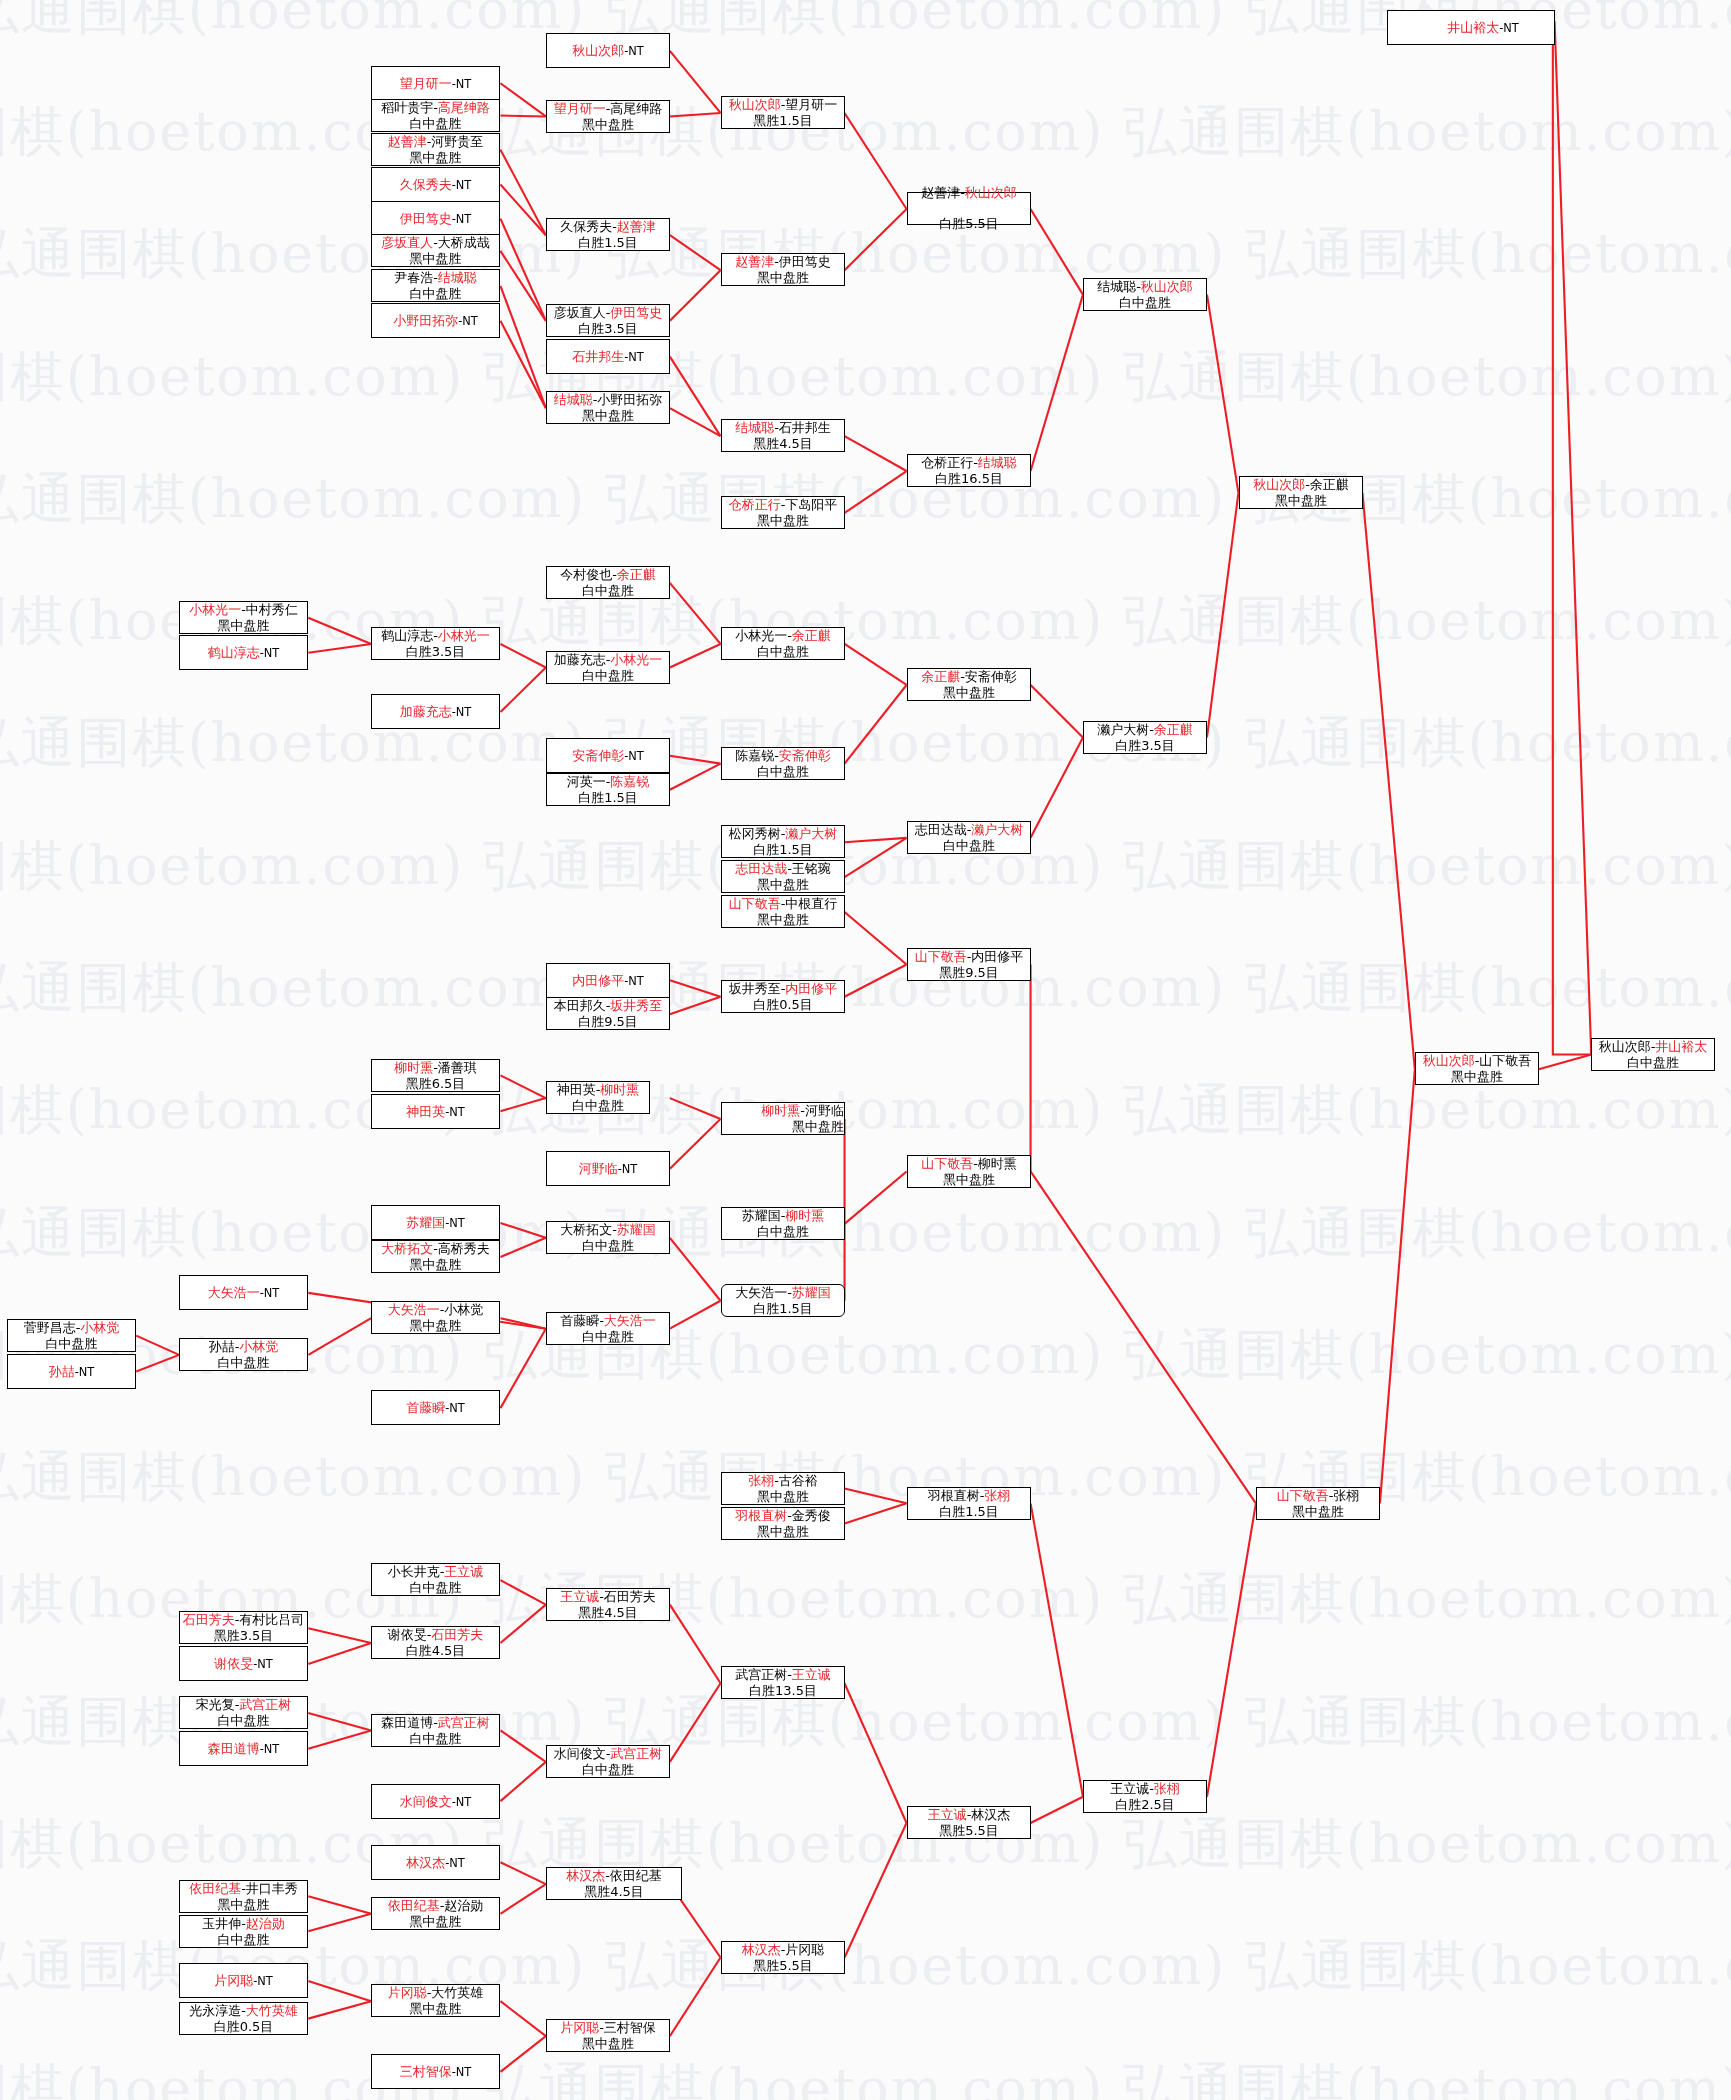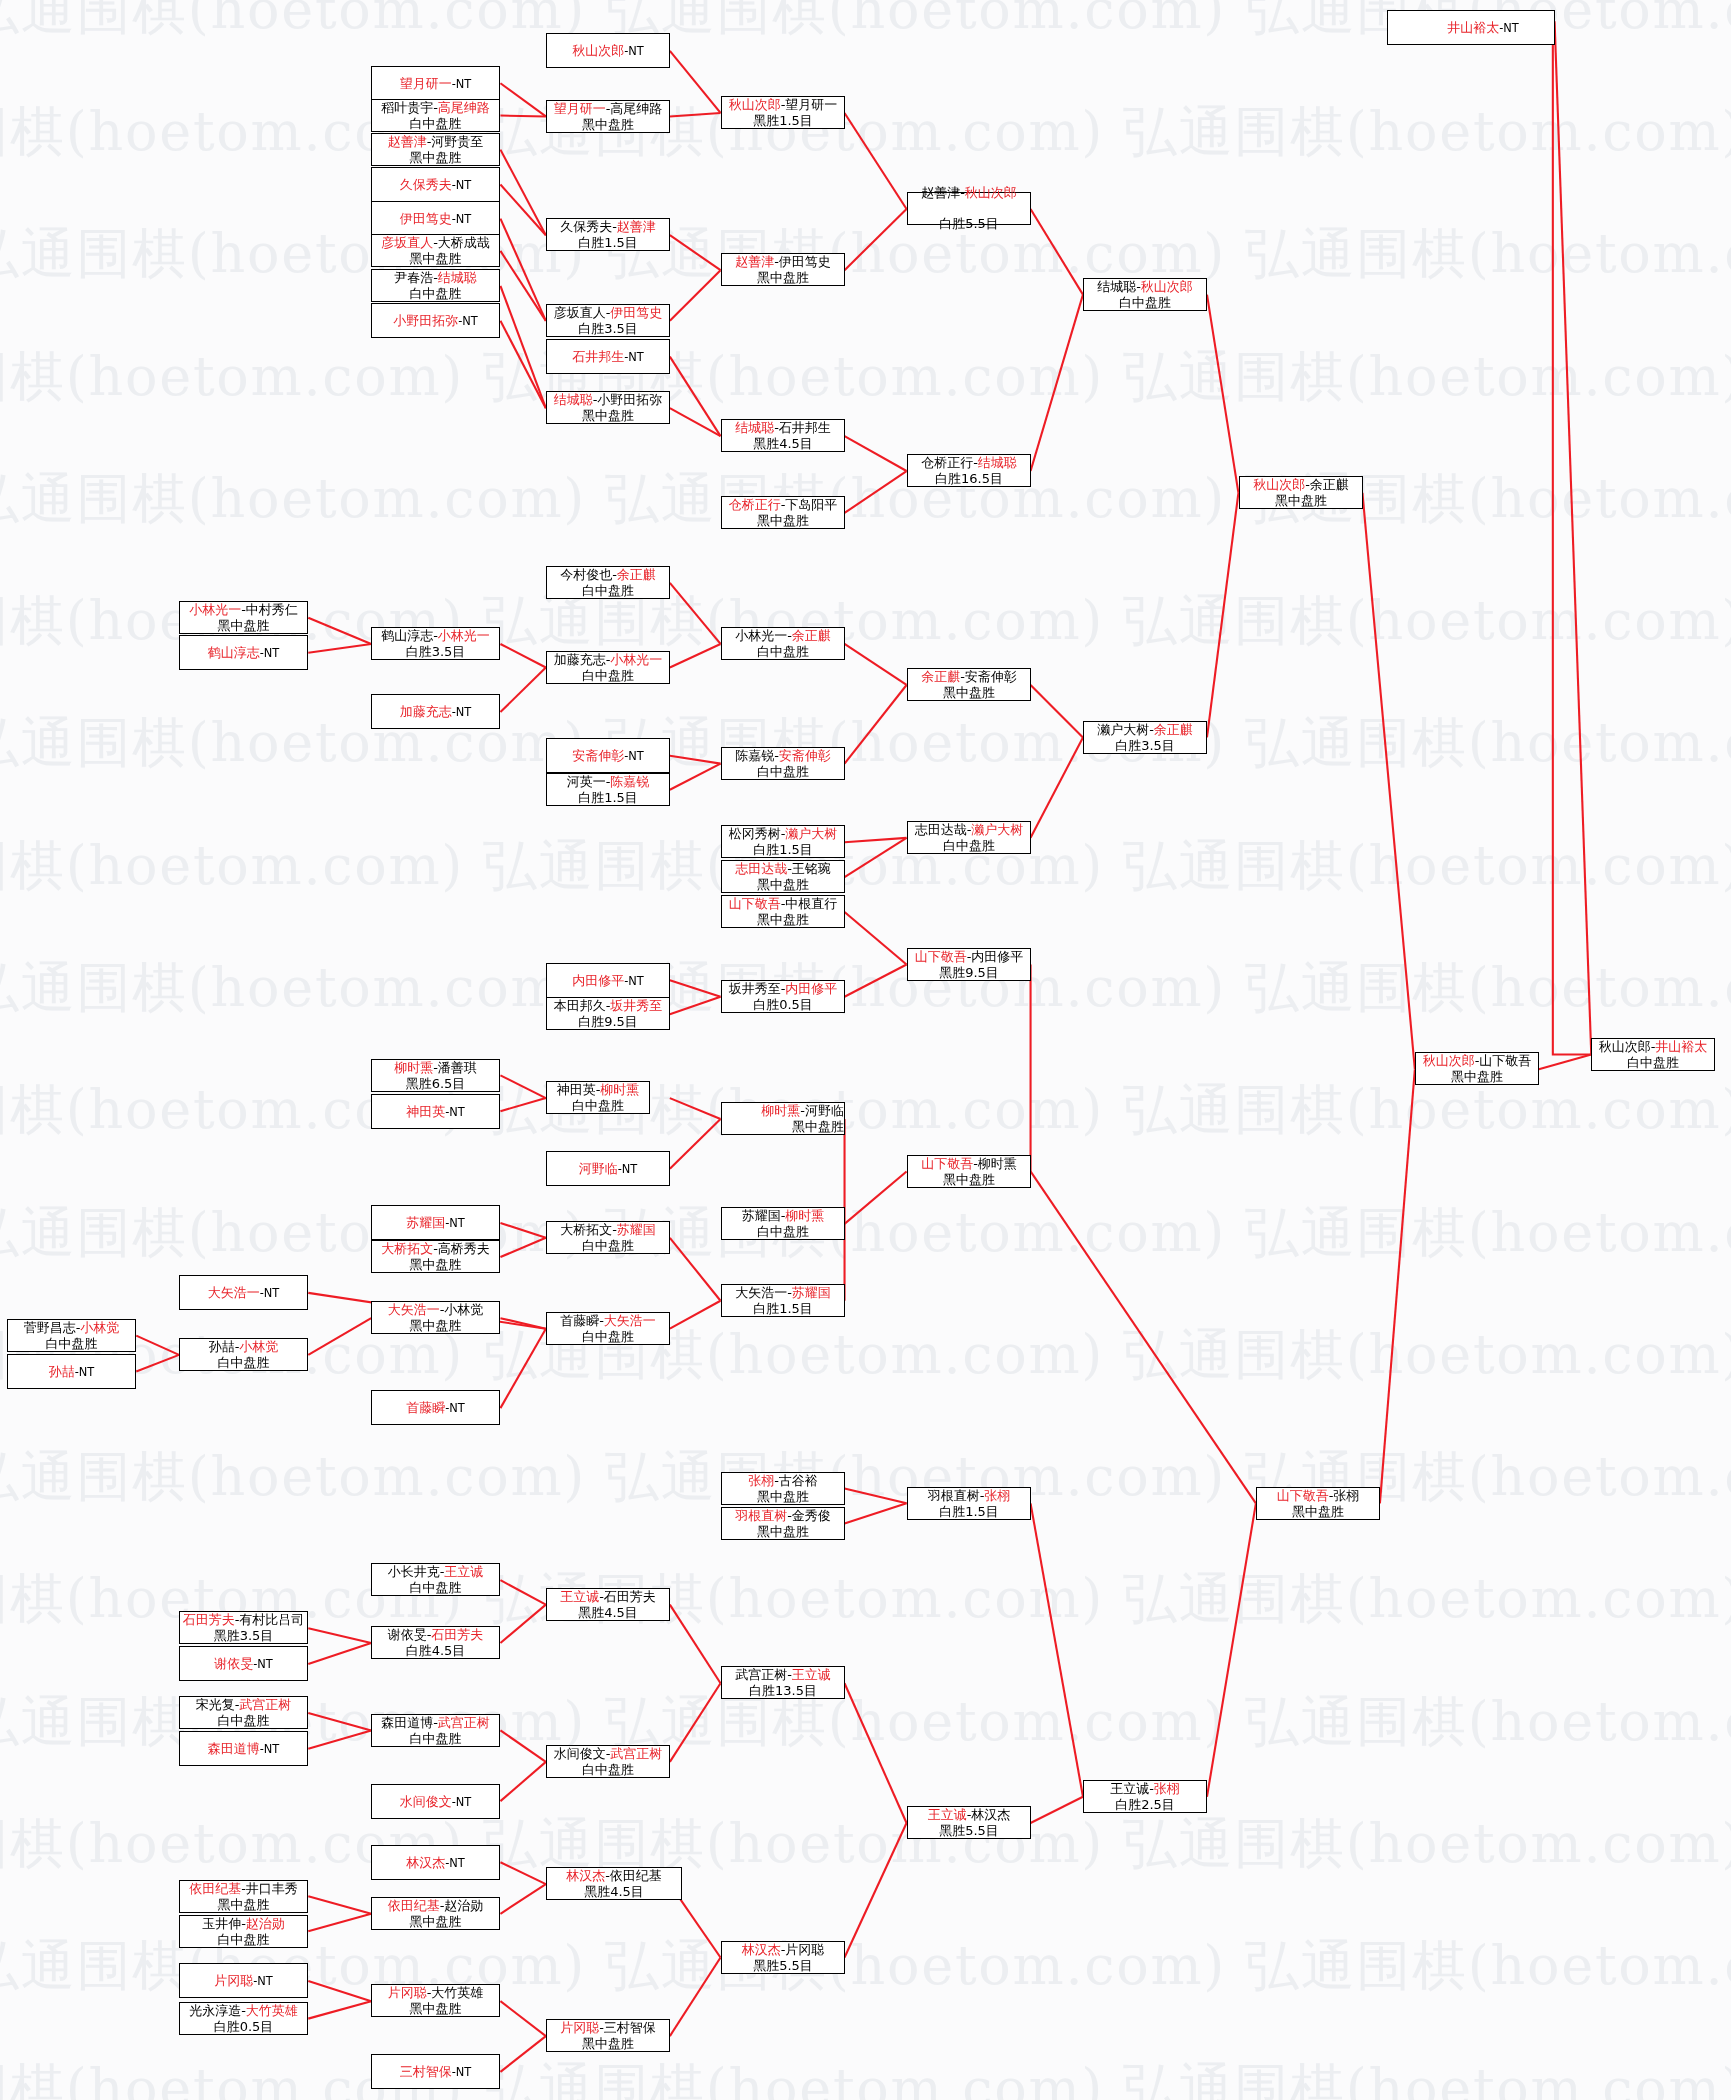--- a/index.html
+++ b/index.html
@@ -349,21 +349,21 @@
         <div class="l1"><span class="r">大矢浩一</span><span>-小林觉</span></div>
         <div class="l2">黑中盘胜</div>
       </div>
       <div class="node" id="node-n_shudo" style="left: 371px; top: 1390px; width: 129px; height: 35px;">
         <div class="l1"><span class="r">首藤瞬</span><span class="nt">-NT</span></div>
       </div>
       <div class="node" id="node-m_shudo_ohya" style="left: 546px; top: 1312px; width: 124px; height: 33px;">
         <div class="l1"><span>首藤瞬-</span><span class="r">大矢浩一</span></div>
         <div class="l2">白中盘胜</div>
       </div>
-      <div class="node" id="node-q_ohya_so" style="left: 721px; top: 1284px; width: 124px; height: 33px;">
+      <div class="node" id="node-q_ohya_so" style="left: 721px; top: 1284px; width: 124px; height: 33px; border-radius: 6px;">
         <div class="l1"><span>大矢浩一-</span><span class="r">苏耀国</span></div>
         <div class="l2">白胜1.5目</div>
       </div>
       <div class="node" id="node-m_cho_furuya" style="left: 721px; top: 1472px; width: 124px; height: 33px;">
         <div class="l1"><span class="r">张栩</span><span>-古谷裕</span></div>
         <div class="l2">黑中盘胜</div>
       </div>
       <div class="node" id="node-m_hane_kim" style="left: 721px; top: 1507px; width: 124px; height: 33px;">
         <div class="l1"><span class="r">羽根直树</span><span>-金秀俊</span></div>
         <div class="l2">黑中盘胜</div>

